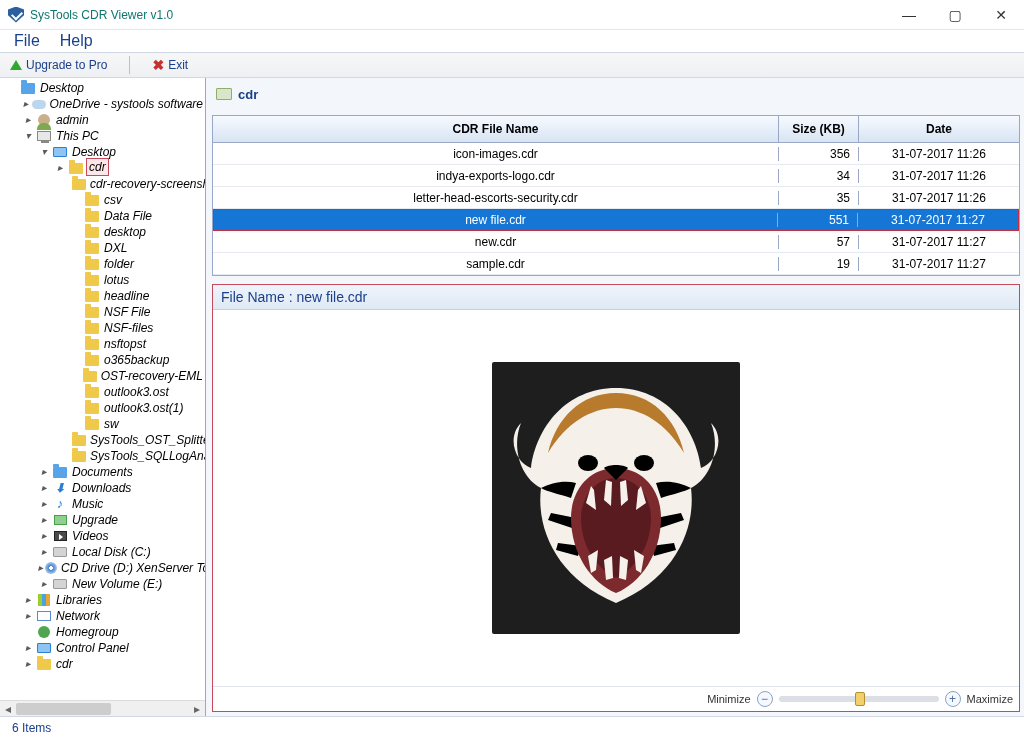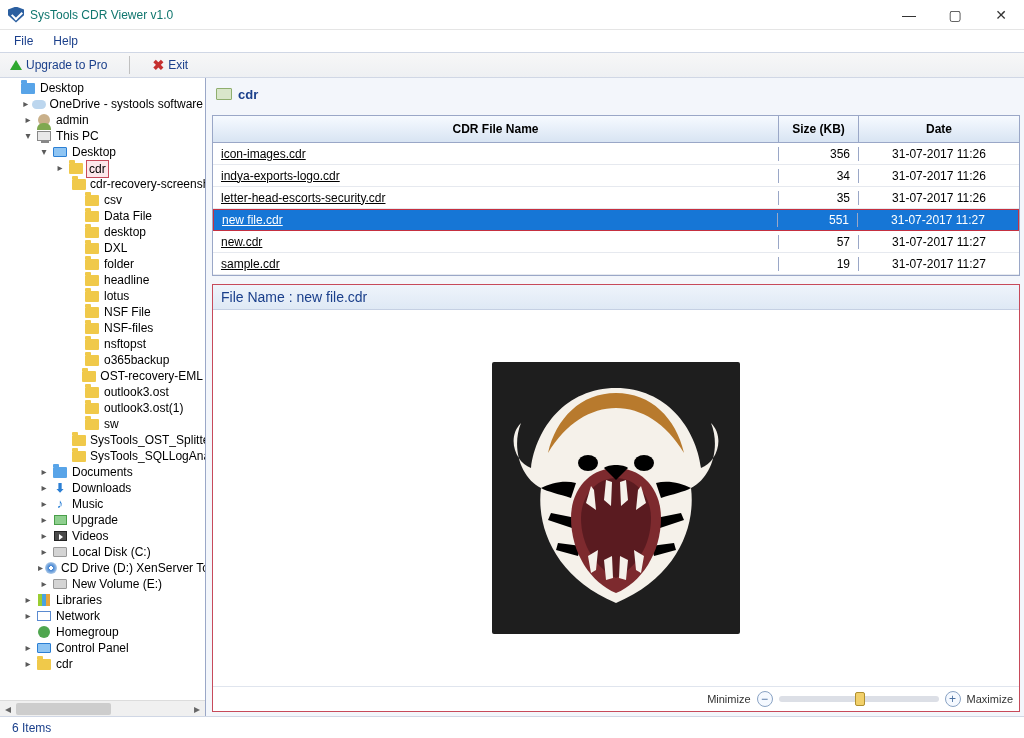--- a/index.html
+++ b/index.html
@@ -8,40 +8,40 @@
 
 .titlebar { height: 30px; display: flex; align-items: center; padding: 0 0 0 8px; background: #fff; border-bottom: 1px solid #e5e5e5; }
 .titlebar .shield { width: 16px; height: 16px; background:#2b5fa0; clip-path: polygon(50% 0, 100% 18%, 100% 55%, 50% 100%, 0 55%, 0 18%); margin-right:6px; position:relative;}
 .titlebar .shield:after{content:"";position:absolute;left:4px;top:4px;width:8px;height:5px;border:2px solid #fff;border-top:none;border-right:none;transform:rotate(-45deg);}
 .titlebar-title { font-size: 12px; color: #0f766e; }
 .titlebar-controls { margin-left: auto; display: flex; }
 .titlebar-controls div { width: 46px; height: 30px; display: flex; align-items: center; justify-content: center; font-size: 14px; color:#333;}
 
 
 .menubar { height: 22px; display: flex; align-items: center; padding: 0 6px; background:#fff; gap:4px; }
-.menubar span { color:#1a3f8b; padding: 2px 8px; font-size:12px;}
+.menubar span { color:#1a3f8b; padding: 2px 8px; font-size:16px;}
 
 
 .toolbar { height: 26px; background: linear-gradient(#f7f7f7,#eef0f3); border-top:1px solid #d0d7e5; border-bottom:1px solid #d0d7e5; display:flex; align-items:center; padding:0 4px; gap:14px;}
 .tb-btn { display:flex; align-items:center; gap:4px; padding:2px 6px; font-size:12px; color:#1a3f8b;}
 .tb-sep{width:1px;height:18px;background:#c0c0c0;margin:0 2px;}
 .arrow-up { width:0;height:0;border-left:6px solid transparent;border-right:6px solid transparent;border-bottom:10px solid #2fa82f;}
 .x-icon { font-weight:bold;color:#c53030;font-size:14px;}
 
 
 .main { display:flex; height: calc(100% - 30px - 22px - 26px - 22px); }
 .sidebar { width: 206px; border-right:1px solid #9aa7c7; overflow:hidden; background:#fff; position:relative;}
 .sidebar-inner{overflow-x:hidden;overflow-y:hidden;height:calc(100% - 16px);}
 .sidebar-hscroll{height:16px;background:#f0f0f0;border-top:1px solid #dcdcdc;position:absolute;bottom:0;left:0;right:0;display:flex;align-items:center;}
 .sidebar-hscroll .tr{width:16px;text-align:center;color:#666;}
 .sidebar-hscroll .track{flex:1;background:#f0f0f0;height:16px;position:relative;}
 .sidebar-hscroll .thumb{position:absolute;left:0;width:55%;height:12px;top:2px;background:#cdcdcd;border-radius:2px;}
 
 .tree { padding: 2px 0 2px 2px; font-size:12px; color:#000; white-space:nowrap; }
-.tree .row { display:flex; align-items:flex-start; height:16px; line-height:16px; gap:2px;}
+.tree .row { display:flex; align-items:flex-end; height:16px; line-height:16px; gap:2px;font-style:italic;}
 .tree .tw { width:12px; text-align:center; color:#5a5a5a; font-size:10px; cursor:default;}
 .tree .ic { width:16px; height:16px; display:inline-flex;align-items:center;justify-content:center;}
 .tree .lbl{padding:0 2px;}
 .sel-folder{border:1px solid #c74a5a;background:#fde7ea;}
 .ind0{padding-left:4px;} .ind1{padding-left:20px;} .ind2{padding-left:36px;} .ind3{padding-left:52px;} .ind4{padding-left:68px;}
 
 
 .i-folder{width:14px;height:11px;background:#f0c94a;border-radius:1px;position:relative;}
 .i-folder:before{content:"";position:absolute;top:-3px;left:0;width:6px;height:3px;background:#f0c94a;border-radius:1px 1px 0 0;}
 .i-folder-blue{width:14px;height:11px;background:#58a4e8;border-radius:1px;position:relative;}
@@ -71,21 +71,21 @@
 .path-header .txt{color:#1a3f8b;font-weight:bold;font-size:13px;}
 
 .filegrid{border:1px solid #9aa7c7;background:#fff;margin-top:9px;}
 .fg-head{display:flex;background:linear-gradient(#f6faff,#d8e4f3);border-bottom:1px solid #9aa7c7;}
 .fg-head div{padding:6px 8px;font-weight:bold;color:#000;text-align:center;}
 .col-name{flex:1;text-align:left;border-right:1px solid #9aa7c7;}
 .col-size{width:80px;border-right:1px solid #9aa7c7;}
 .col-date{width:160px;}
 .fg-row{display:flex;border-bottom:1px solid #e6e9ef;height:22px;align-items:center;}
 .fg-row div{padding:0 8px;}
-.fg-row .col-name{text-align:left;text-decoration:underline;}
+.fg-row .col-name{text-align:center;}
 .fg-row .col-size{text-align:right;}
 .fg-row .col-date{text-align:center;}
 .fg-row.selected{background:#1676d6;color:#fff;border:1px solid #c53040;}
 
 .preview{margin-top:8px;border:1px solid #c74a5a;background:#fff;flex:1;display:flex;flex-direction:column;overflow:hidden;}
 .preview-head{background:linear-gradient(#eef4fb,#dfe9f5);color:#1a3f8b;padding:4px 8px;border-bottom:1px solid #c5d0e3;font-size:14px;}
 .preview-body{flex:1;display:flex;align-items:center;justify-content:center;background:#fff;}
 .previmg{width:248px;height:272px;background:#1e1e1e;border-radius:2px;display:flex;align-items:center;justify-content:center;}
 .preview-foot{display:flex;align-items:center;justify-content:flex-end;gap:6px;padding:4px 6px;border-top:1px solid #e0e5ee;font-size:11px;color:#333;}
 .slider{width:160px;height:6px;background:#dcdfe6;border-radius:3px;position:relative;}
@@ -213,28 +213,28 @@
               <span class="ic">
                 <span class="i-folder"></span>
               </span>
               <span class="lbl">folder</span>
             </div>
             <div class="row ind4">
               <span class="tw"></span>
               <span class="ic">
                 <span class="i-folder"></span>
               </span>
+              <span class="lbl">lotus</span>
+            </div>
+            <div class="row ind4">
+              <span class="tw"></span>
+              <span class="ic">
+                <span class="i-folder"></span>
+              </span>
               <span class="lbl">headline</span>
-            </div>
-            <div class="row ind4">
-              <span class="tw"></span>
-              <span class="ic">
-                <span class="i-folder"></span>
-              </span>
-              <span class="lbl">lotus</span>
             </div>
             <div class="row ind4">
               <span class="tw"></span>
               <span class="ic">
                 <span class="i-folder"></span>
               </span>
               <span class="lbl">NSF File</span>
             </div>
             <div class="row ind4">
               <span class="tw"></span>

